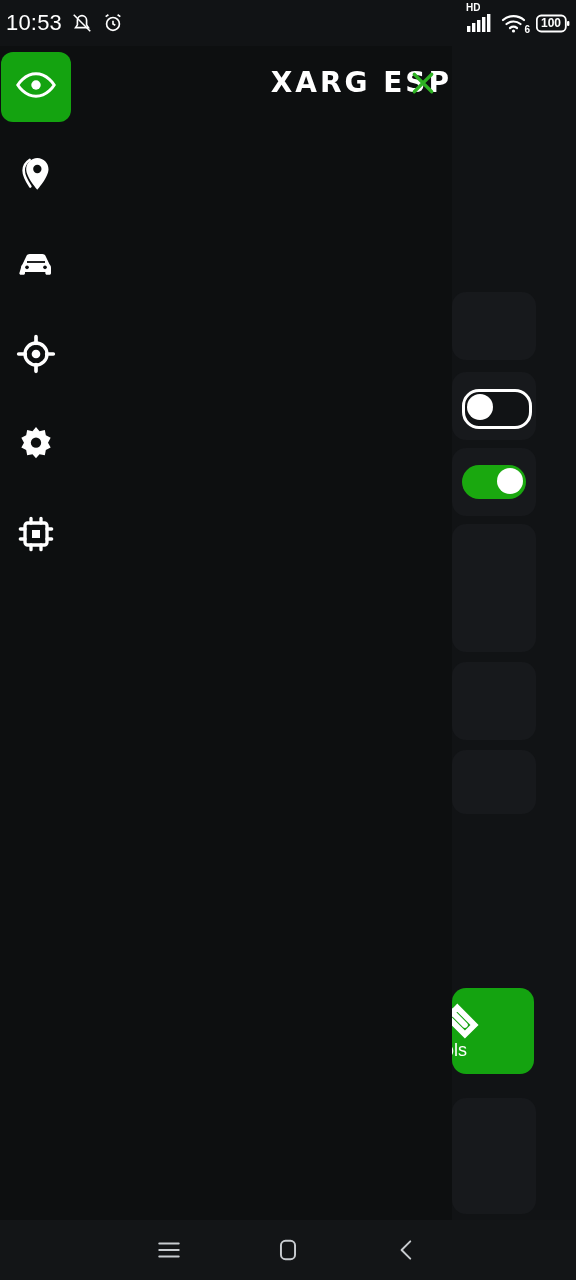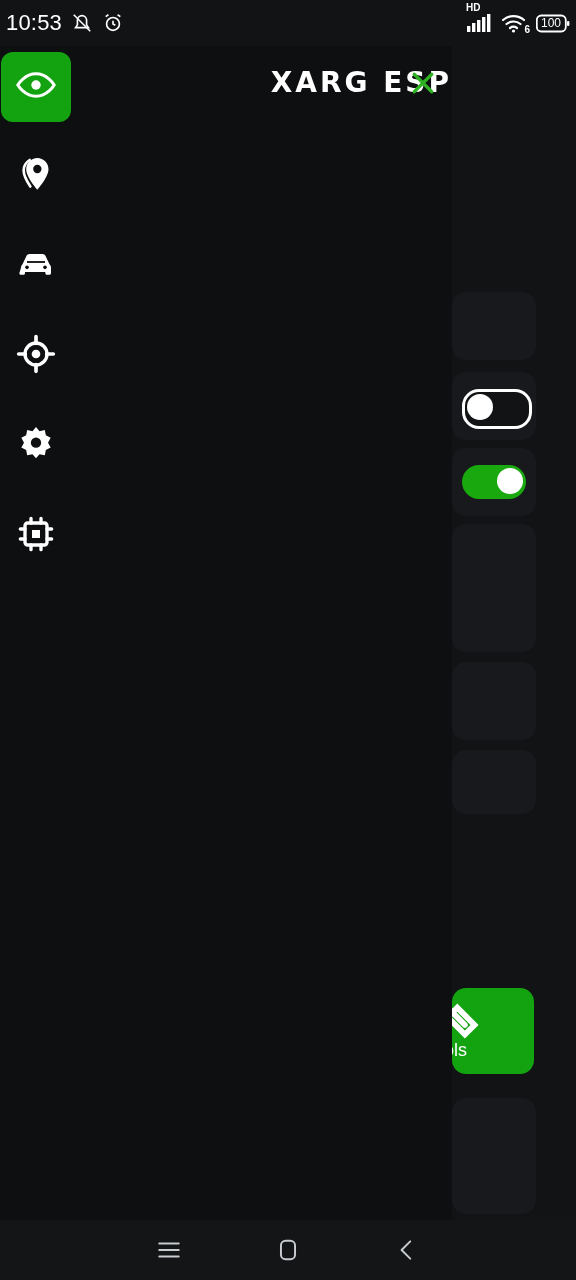--- a/index.html
+++ b/index.html
@@ -152,21 +152,21 @@
           <path d="M9 15a6 6 0 017 0" stroke="#ffffff" stroke-width="2.2" fill="none" stroke-linecap="round"></path>
           <circle cx="12.5" cy="18" r="1.6" fill="#ffffff"></circle>
         </svg>
         <span style="position:absolute;right:-3px;bottom:-2px;color:#fff;font-size:10px;font-weight:700;">6</span>
       </span>
       <span class="sb-ic" style="position:relative;">
         <svg width="34" height="19" viewBox="0 0 34 19">
           <rect x="0.8" y="1.5" width="29" height="16" rx="4.5" fill="none" stroke="#ffffff" stroke-width="1.8"></rect>
           <rect x="31" y="7" width="2.4" height="5" rx="1" fill="#ffffff"></rect>
         </svg>
-        <span style="position:absolute;left:5px;top:2px;color:#fff;font-size:12px;font-weight:400;">100</span>
+        <span style="position:absolute;left:5px;top:2px;color:#fff;font-size:12px;font-weight:700;">100</span>
       </span>
     </div>
   </div>
 
   <div class="overlay">
     <div class="appbar">
       <div class="app-title">XARG ESP</div>
       <div class="close-x">
         <svg width="30" height="30" viewBox="0 0 24 24">
           <path d="M5 5l14 14M19 5L5 19" stroke="#2eb223" stroke-width="2.6" stroke-linecap="round"></path>

